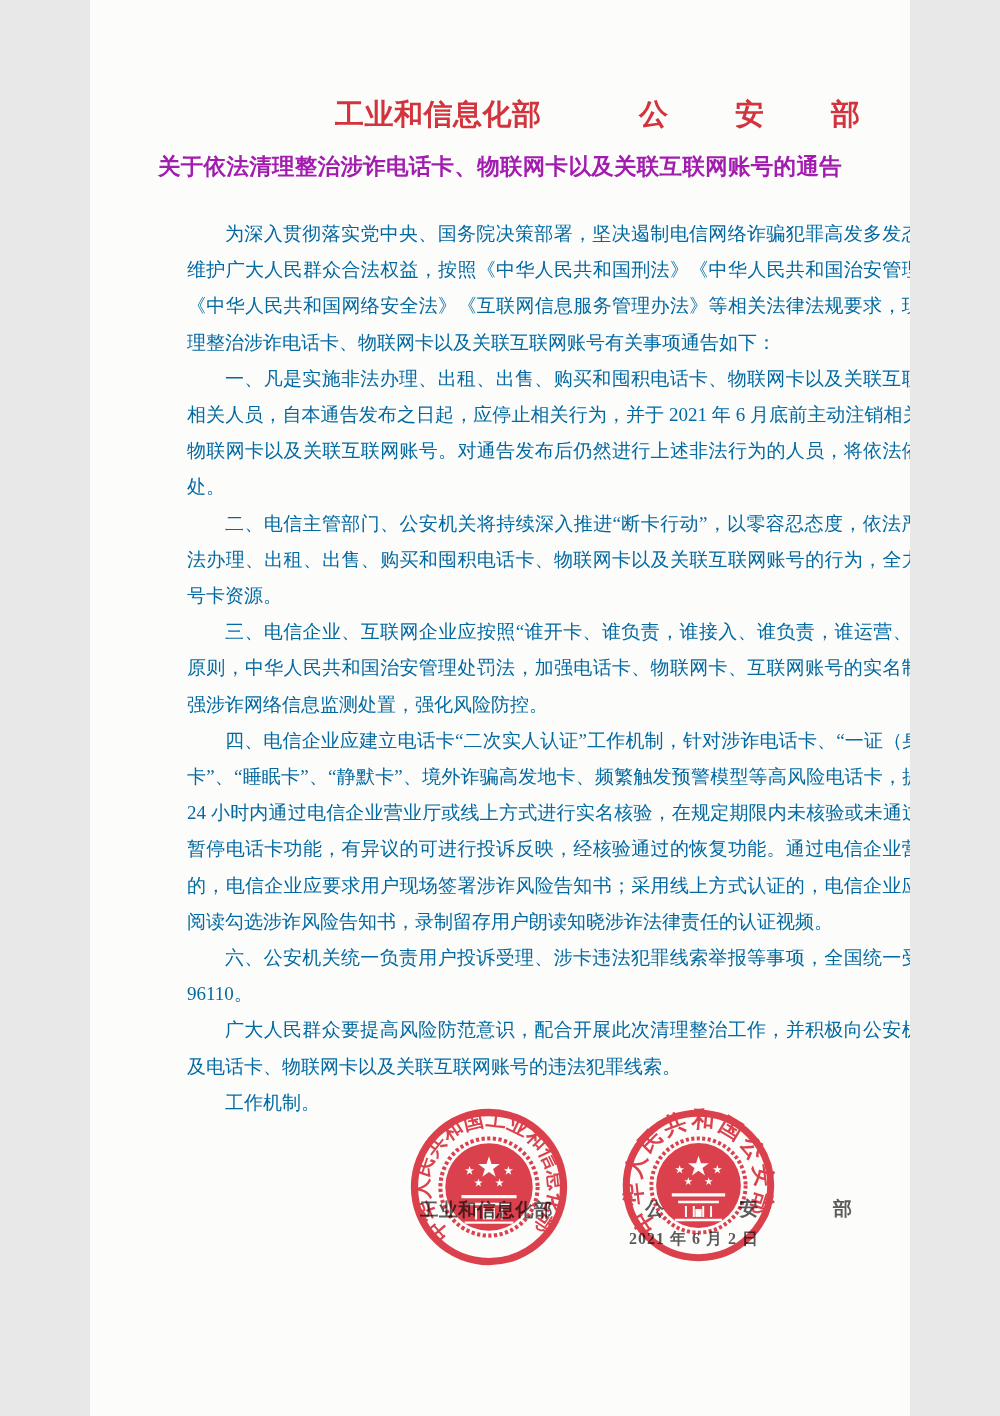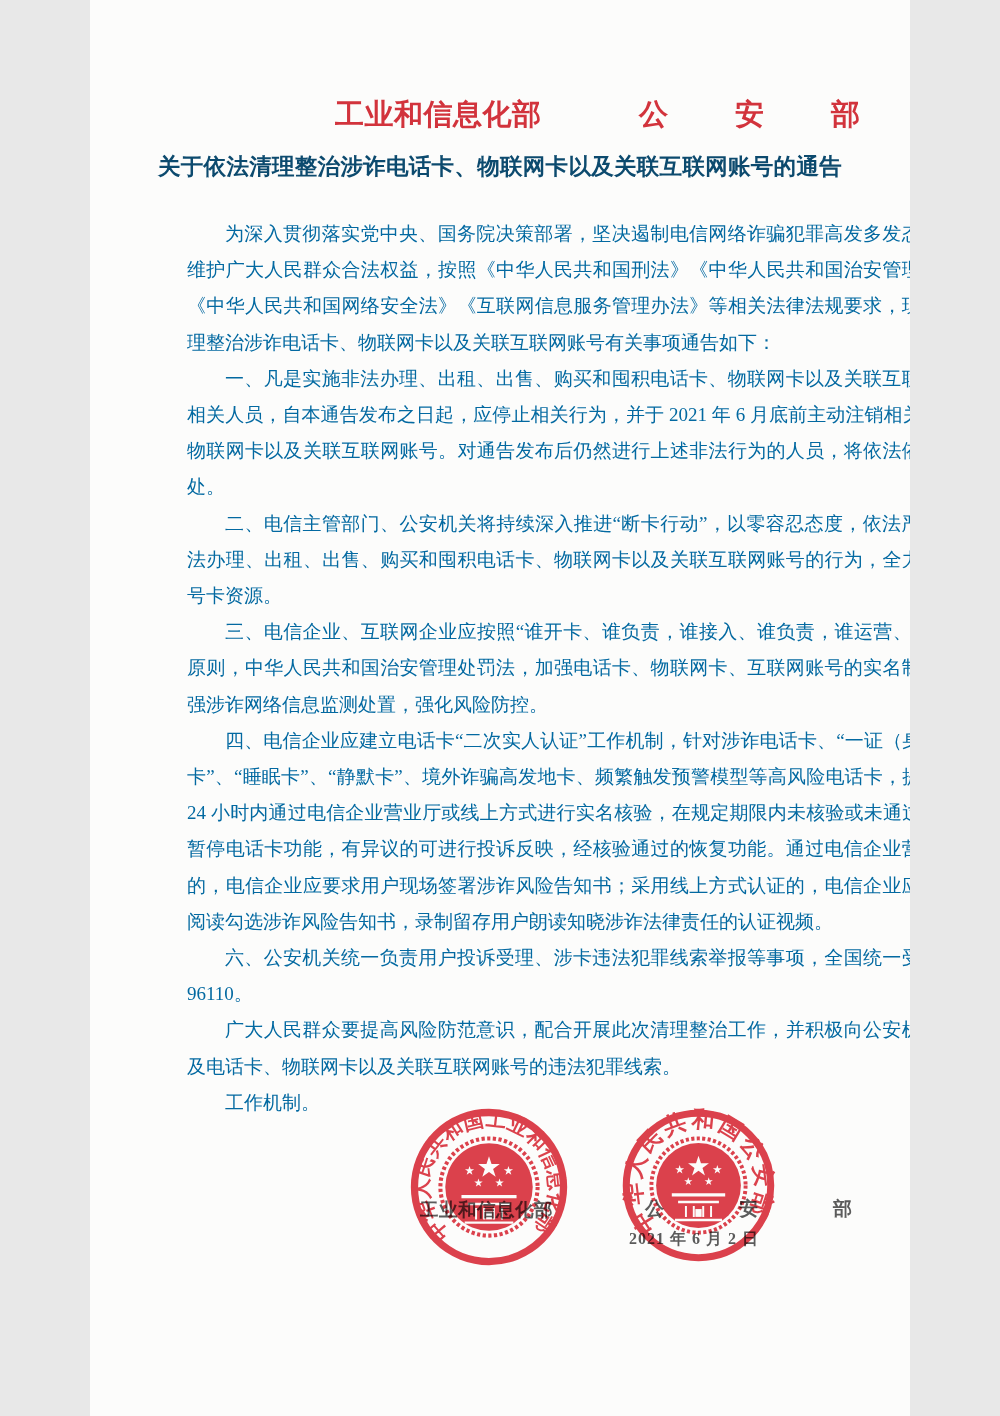--- a/index.html
+++ b/index.html
@@ -20,21 +20,21 @@
     font-size:29px;
     font-weight:bold;
     white-space:nowrap;
   }
   .org1{left:245px;letter-spacing:0.5px;}
   .org2{left:549px;letter-spacing:19px;}
   
   .doc-title{
     position:absolute;top:151px;left:0;width:100%;
     text-align:center;
-    font-size:22.5px;font-weight:bold;color:#0c4a6e;
+    font-size:22.5px;font-weight:bold;color:#a21caf;
     letter-spacing:0.3px;
     margin:0;
   }
   
   .doc-body{
     position:absolute;top:216px;left:97px;width:811px;
     font-size:19px;line-height:36.2px;
     text-align:justify;
     color:#0369a1;
   }

